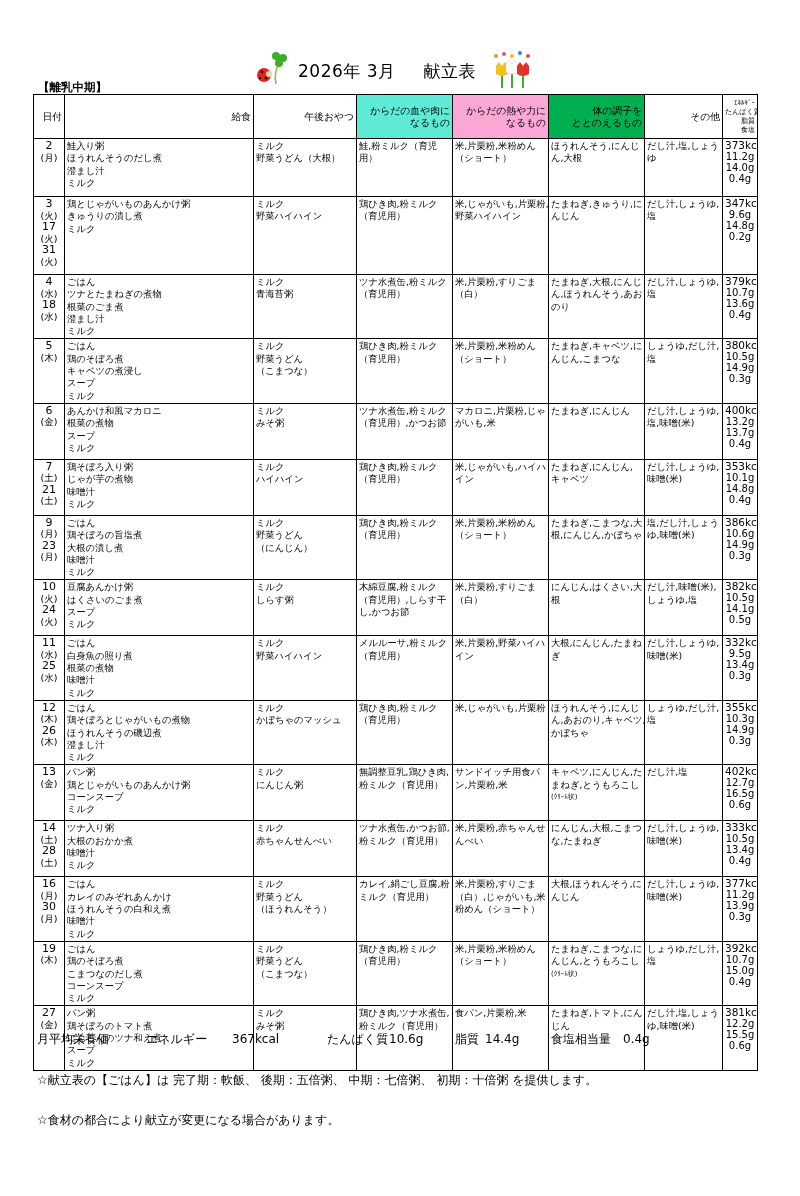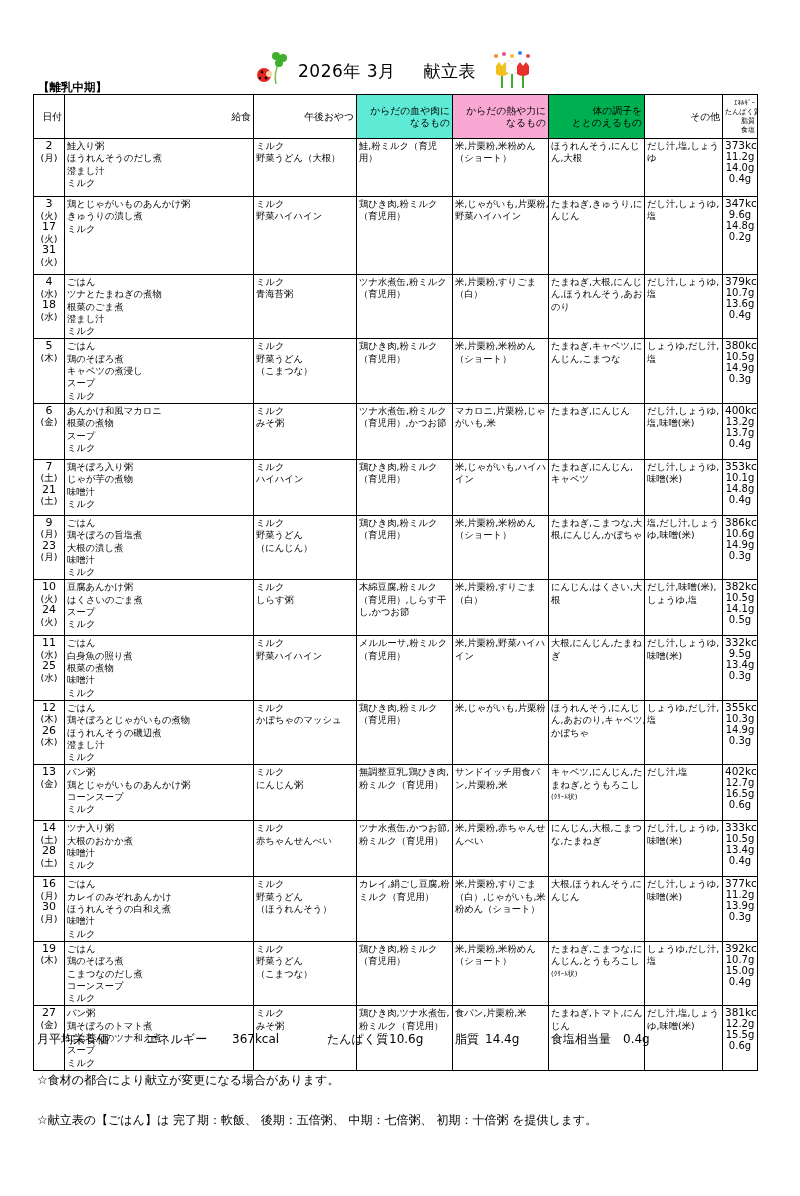--- a/index.html
+++ b/index.html
@@ -706,15 +706,15 @@
           <span class="line">12.2g</span>
           <span class="line">15.5g</span>
           <span class="line">0.6g</span>
         </td>
       </tr>
     </tbody>
 </table>
 
 <div class="footer">
   <div class="row"><span style="width:109px">月平均栄養価</span><span style="width:86px">エネルギー</span><span style="width:95px">367kcal</span><span style="width:62px">たんぱく質</span><span style="width:66px">10.6g</span><span style="width:30px">脂質</span><span style="width:66px">14.4g</span><span style="width:72px">食塩相当量</span><span>0.4g</span></div>
+  <div>☆献立表の【ごはん】は 完了期：軟飯、 後期：五倍粥、 中期：七倍粥、 初期：十倍粥 を提供します。</div>
   <div>☆食材の都合により献立が変更になる場合があります。</div>
-  <div>☆献立表の【ごはん】は 完了期：軟飯、 後期：五倍粥、 中期：七倍粥、 初期：十倍粥 を提供します。</div>
 </div>
 
 </body></html>

